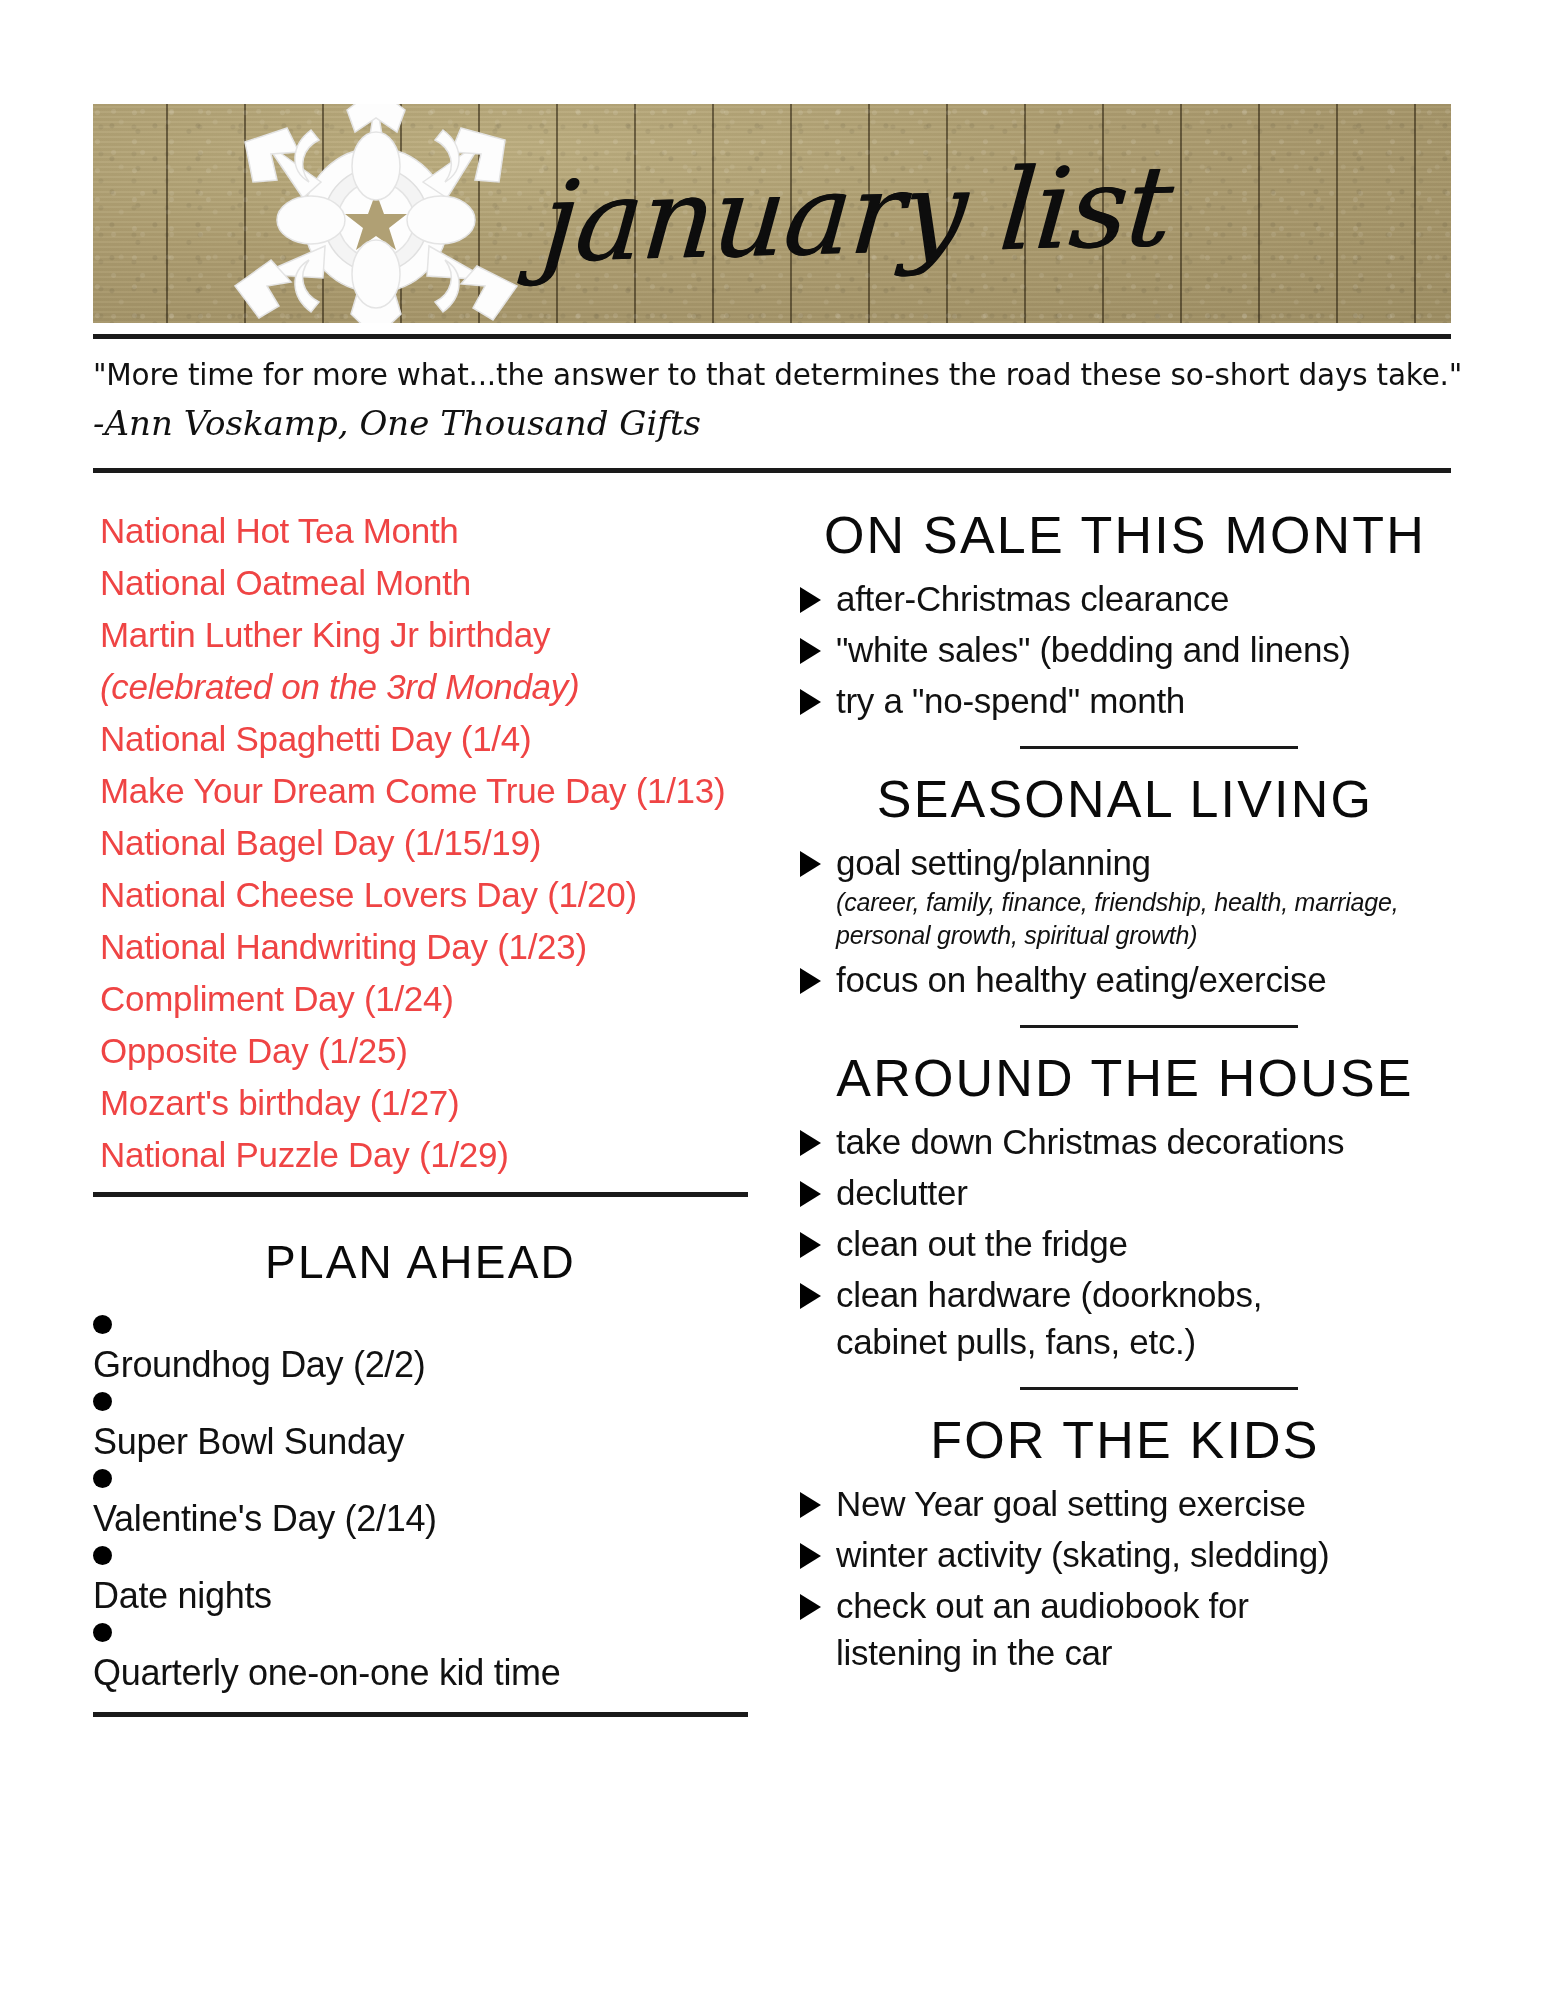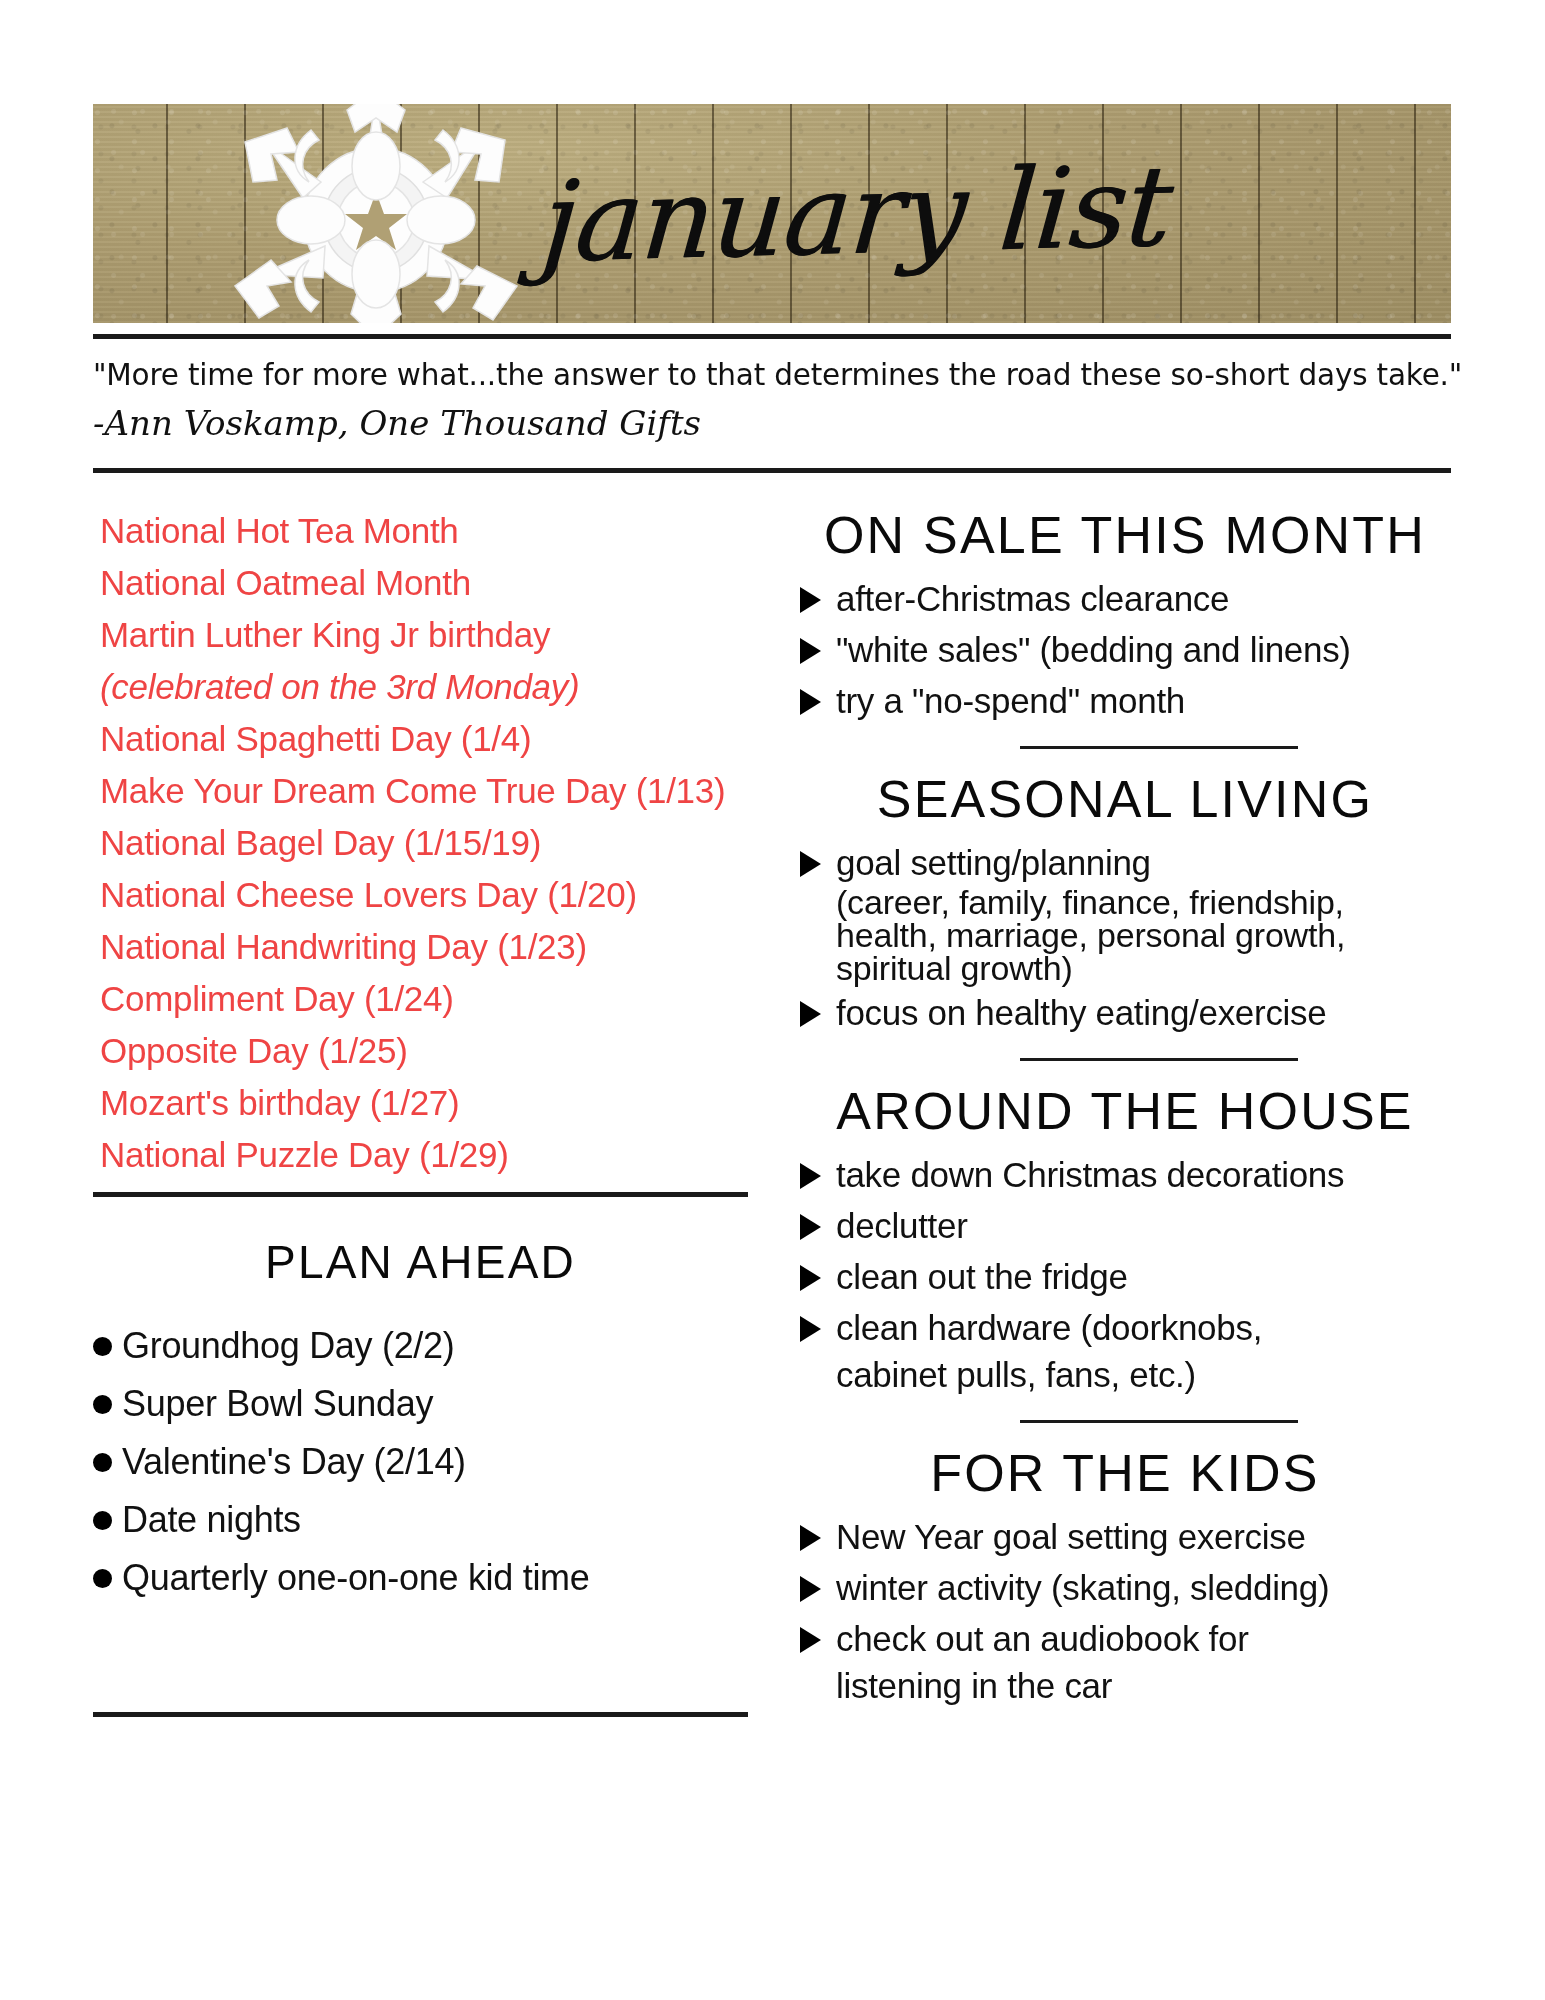--- a/index.html
+++ b/index.html
@@ -107,21 +107,21 @@
     font-size:46px;
     letter-spacing:2.2px;
     font-weight:400;
     margin-top:38px;
     color:#0a0a0a;
   }
   .plan-list{ margin-top:28px; }
   .plan-item{
     display:flex; align-items:baseline;
     font-size:36px; line-height:58px; color:#111; font-weight:300;
-    white-space:nowrap; letter-spacing:-0.3px;
+    white-space:nowrap; letter-spacing:-0.3px;flex-direction:column;
   }
   .dot-bullet{
     display:inline-block; width:19px; height:19px; border-radius:50%;
     background:#000; margin-right:10px; flex:0 0 auto;
     position:relative; top:-2px;
   }
   .plan-note{ font-size:25px; font-style:italic; margin-left:12px; }
 
   
   .sec-title{
@@ -147,21 +147,22 @@
     flex:0 0 auto;
     width:0;height:0;
     border-left:21px solid #000;
     border-top:13px solid transparent;
     border-bottom:13px solid transparent;
     margin-right:15px;
     margin-top:12px;
   }
   .b-text{ flex:1 1 auto; }
   .b-sub{
-    font-size:34px;
+    font-style:italic;
+    font-size:25px;
     line-height:33px;
     display:block;
     letter-spacing:-0.2px;
   }
 </style>
 </head>
 <body>
 
 <div class="page">
 

